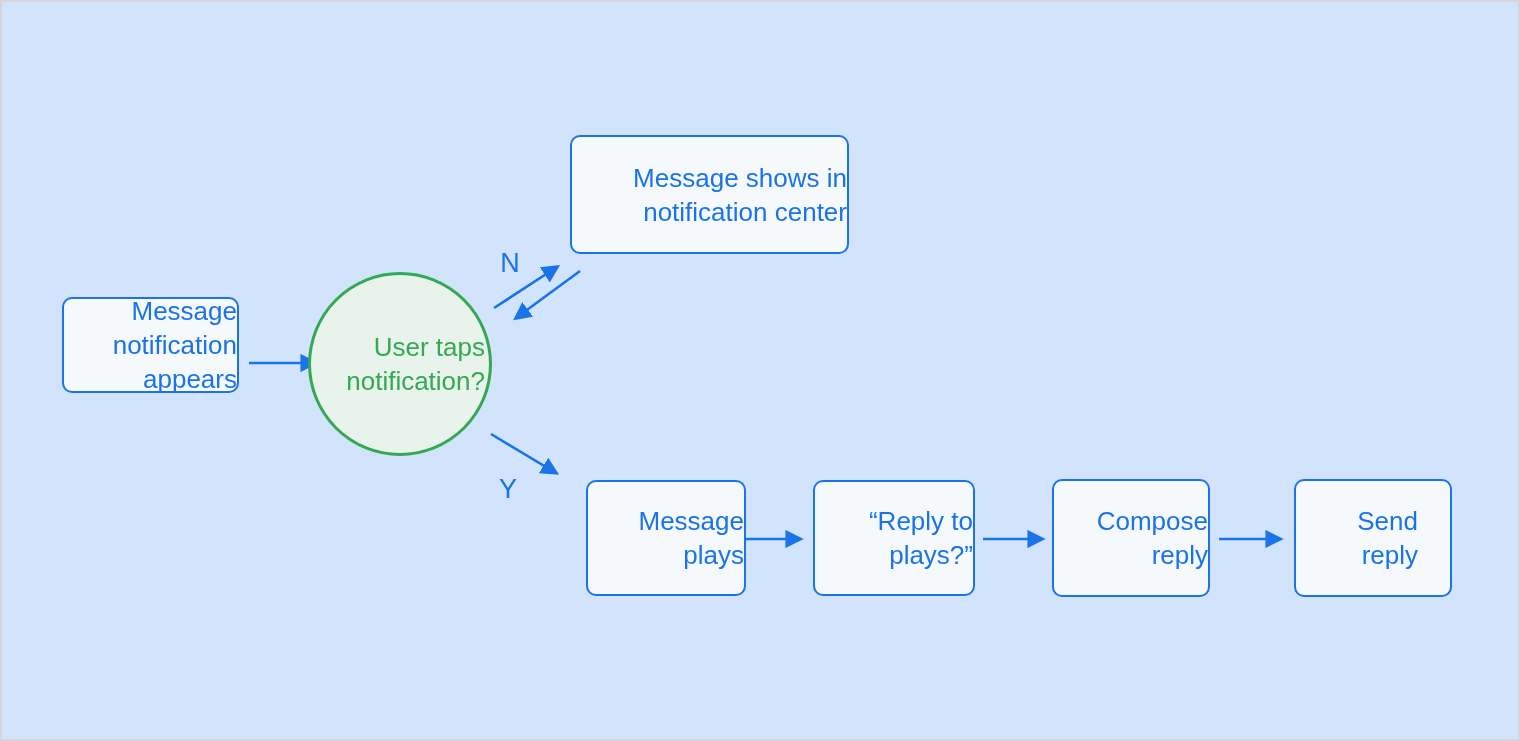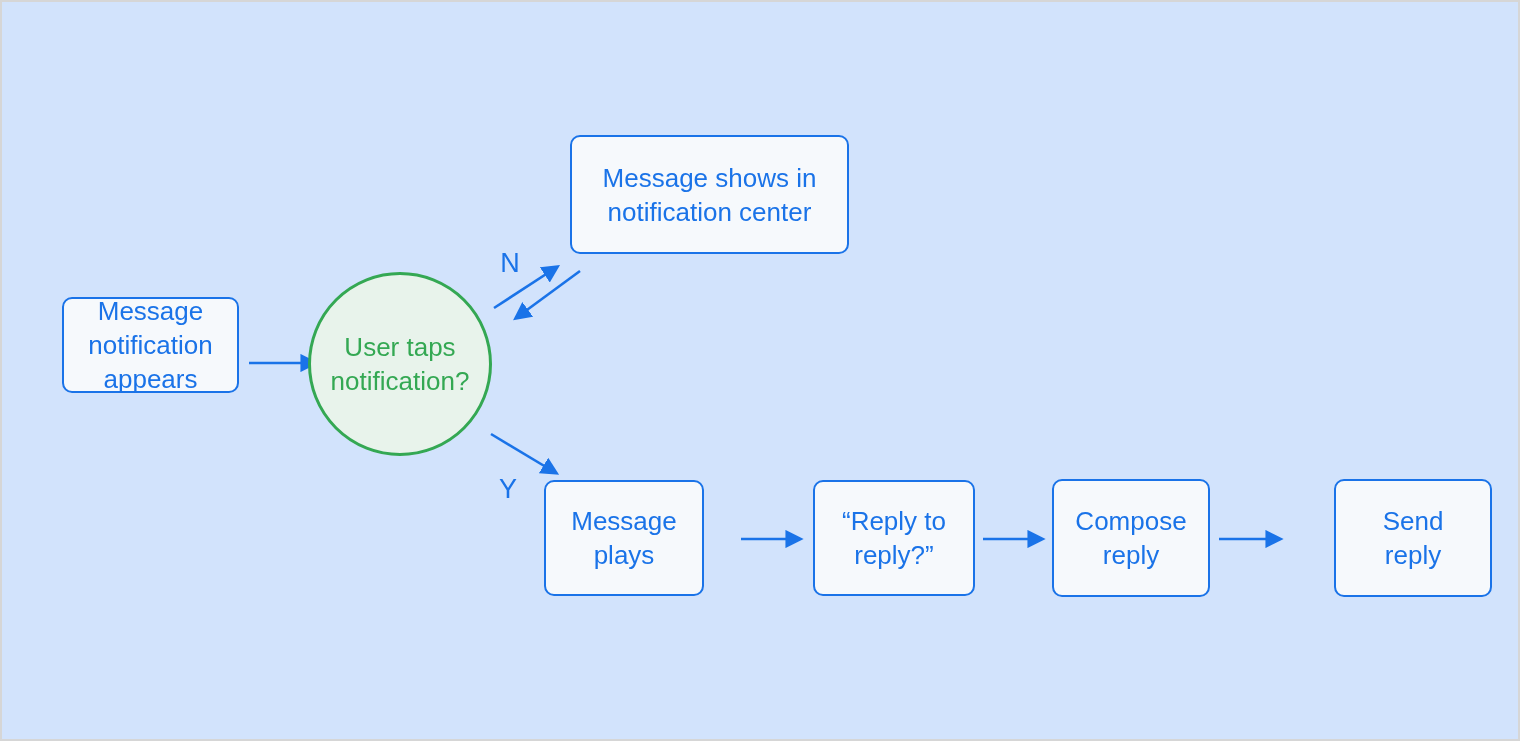--- a/index.html
+++ b/index.html
@@ -49,21 +49,21 @@
     background: var(--node-fill);
     border: 2.5px solid var(--blue);
     border-radius: 10px;
   }
   .node.decision {
     background: var(--green-fill);
     border: 3px solid var(--green);
     border-radius: 50%;
     color: var(--green);
   }
-  .node .label { display: inline-block; }
+  .node .label { display: inline-block; text-align: right; }
   .node.decision .label { max-width: 170px; }
   .node.narrow .label { max-width: 90px; }
   .edge-label {
     position: absolute;
     color: var(--blue);
     font-size: 27px;
     line-height: 30px;
     width: 32px;
     text-align: center;
   }
@@ -93,33 +93,33 @@
   </div>
 
   <div class="node decision" style="left:306px; top:270px; width:184px; height:184px;">
     <span class="label">User taps notification?</span>
   </div>
 
   <div class="node box" style="left:568px; top:133px; width:279px; height:119px;">
     <span class="label">Message shows in notification center</span>
   </div>
 
-  <div class="node box" style="left:542px; top:478px; width:160px; height:116px;">
+  <div class="node box" style="left:584px; top:478px; width:160px; height:116px;">
     <span class="label">Message plays</span>
   </div>
 
   <div class="node box" style="left:811px; top:478px; width:162px; height:116px;">
-    <span class="label">“Reply to reply?”</span>
+    <span class="label">“Reply to plays?”</span>
   </div>
 
   <div class="node box" style="left:1050px; top:477px; width:158px; height:118px;">
     <span class="label">Compose reply</span>
   </div>
 
-  <div class="node box narrow" style="left:1292px; top:477px; width:158px; height:118px;margin-left:40px;">
+  <div class="node box narrow" style="left:1292px; top:477px; width:158px; height:118px;">
     <span class="label">Send reply</span>
   </div>
 
   <div class="edge-label" style="left:492px; top:246px;">N</div>
 
   <div class="edge-label" style="left:490px; top:472px;">Y</div>
 
 </div>
 
 </body></html>

